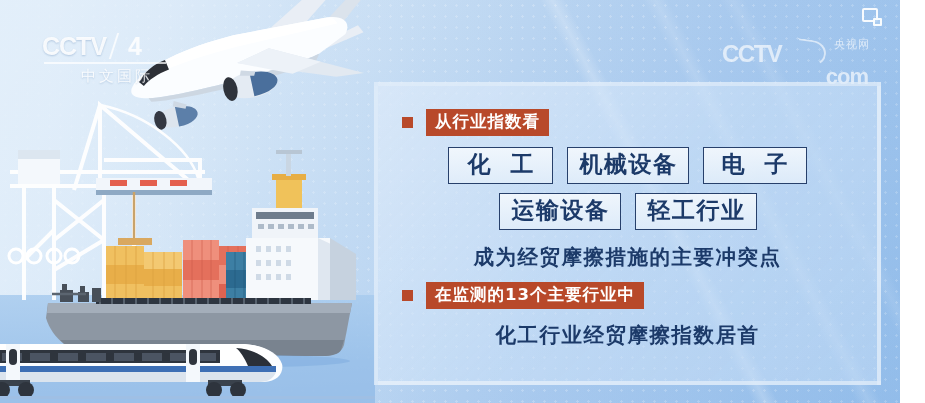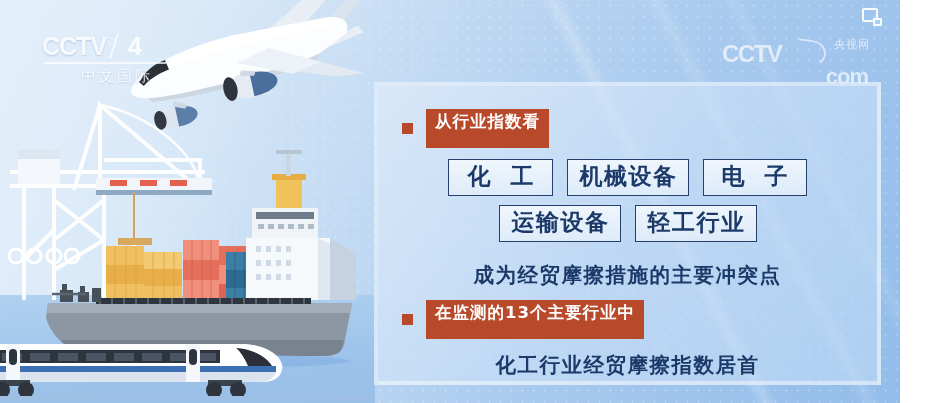--- a/index.html
+++ b/index.html
@@ -170,21 +170,21 @@
     flex: 0 0 auto;
   }
   .tag {
     display: inline-block;
     background: #b8492a;
     color: #ffffff;
     font-family: "DejaVu Sans", sans-serif;
     font-weight: 700;
     font-size: 16.5px;
     letter-spacing: 1px;
-    padding: 2px 9px 15px 9px;
+    padding: 2px 9px 3px 9px;
     white-space: nowrap;
   }
 
   .box-row {
     display: flex; align-items: center; justify-content: center;
     gap: 14px;
     margin-top: 11px;
   }
   .box-row.r2 { margin-top: 9px; }
   .chip {
@@ -202,21 +202,21 @@
   }
   .chip.tight { letter-spacing: 1.5px; padding: 4px 10px 5px 12px; }
 
   .headline {
     text-align: center;
     color: #1c3a69;
     font-family: "DejaVu Sans", sans-serif;
     font-weight: 700;
     font-size: 20.5px;
     letter-spacing: 1.5px;
-    margin-top: 19px;
+    margin-top: 13px;
   }
   .headline.last { margin-top: 12px; }
 </style>
 </head>
 <body>
 
 <div id="screen">
 
   <div id="dots"></div>
   <div id="dots-fade"></div>

